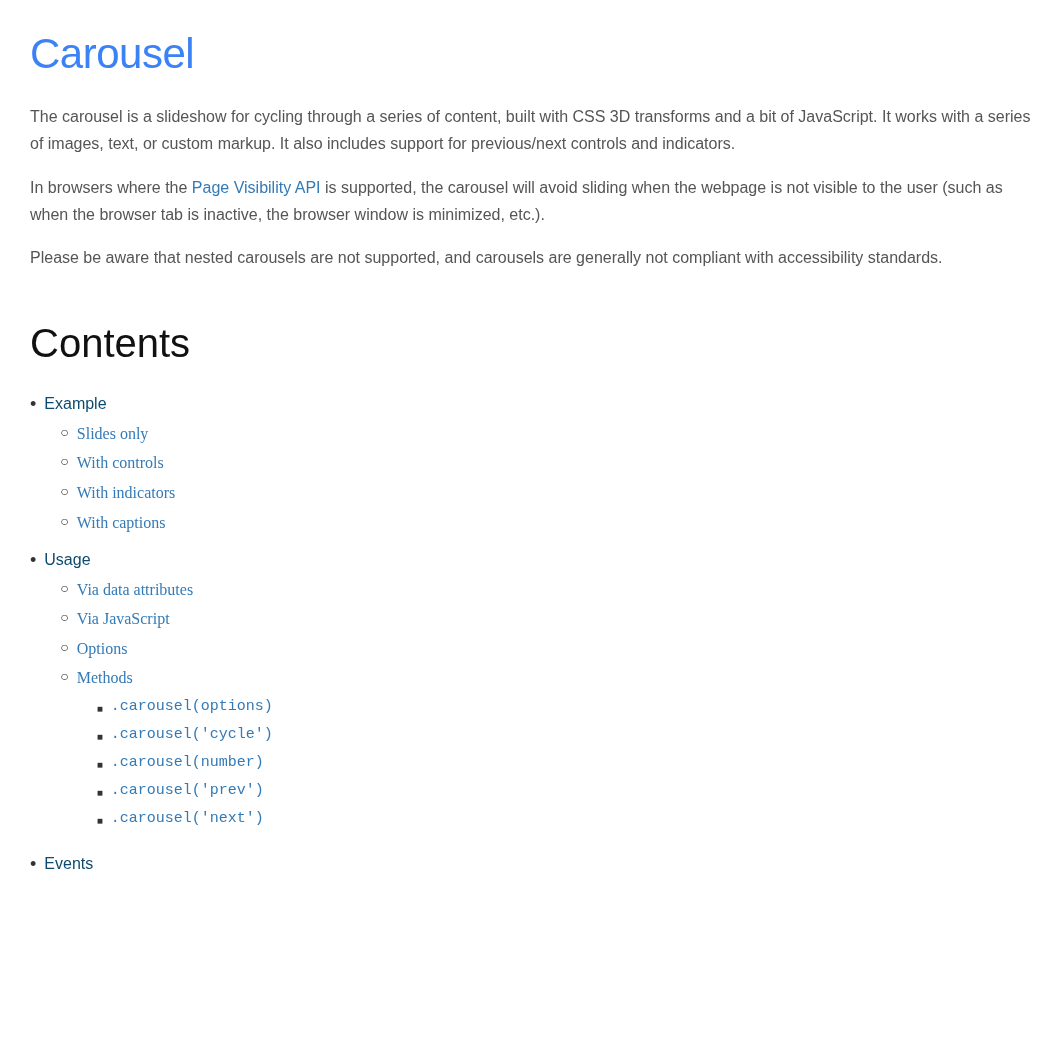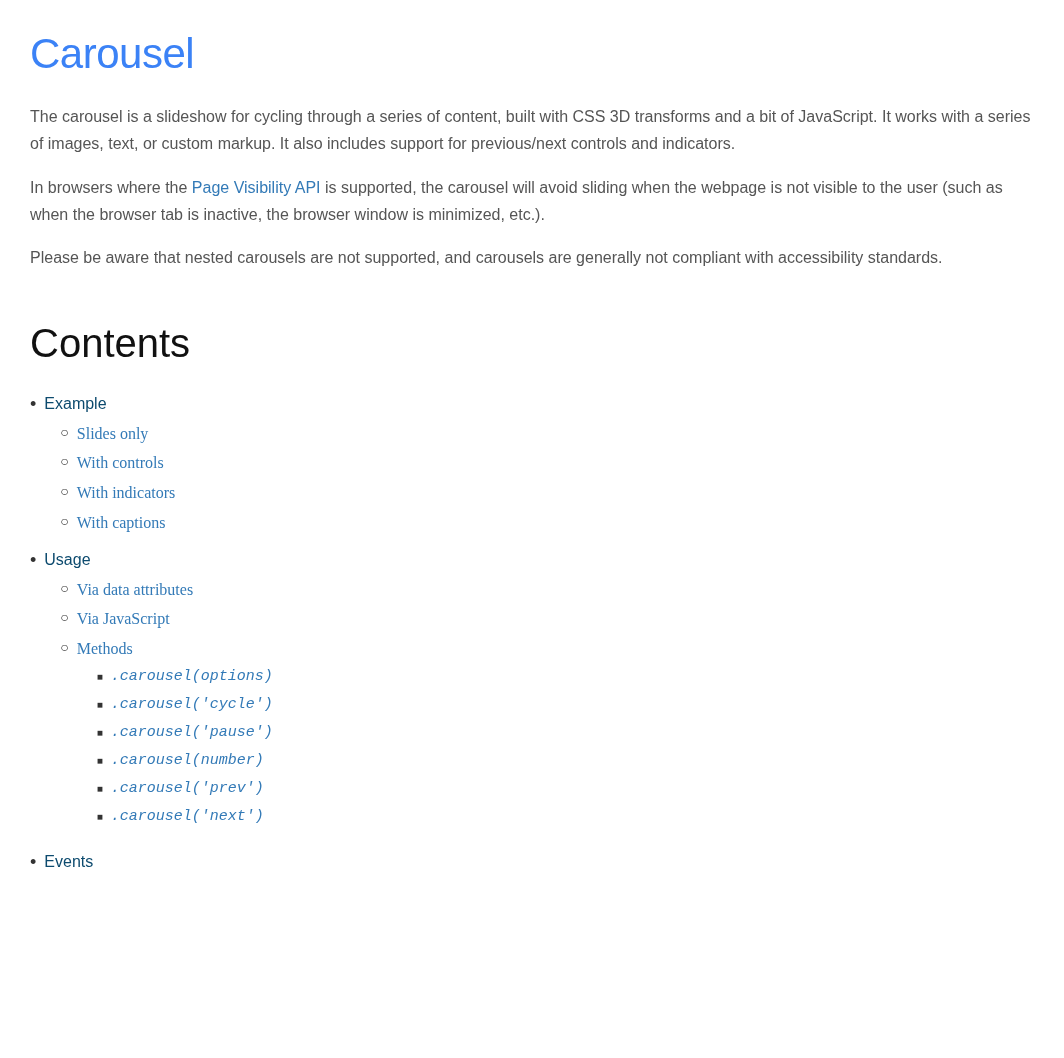--- a/index.html
+++ b/index.html
@@ -100,24 +100,23 @@
     }
 
     .sub-sub-list {
       list-style: none;
       padding: 0;
       margin: 4px 0 4px 20px;
     }
 
     .sub-sub-list > li {
       display: flex;
-      align-items: center;
+      align-items: flex-end;
       margin-bottom: 4px;
       font-size: 16px;
-      font-style: italic;
     }
 
     .sub-sub-list > li::before {
       content: "■";
       color: #333;
       margin-right: 8px;
       font-size: 10px;
       line-height: 2;
     }
 
@@ -173,31 +172,31 @@
     <div class="li-content">
       <a href="#usage">Usage</a>
       <ul class="sub-list">
         <li>
           <a href="#via-data-attributes">Via data attributes</a>
         </li>
         <li>
           <a href="#via-javascript">Via JavaScript</a>
         </li>
         <li>
+          <a href="#options">Options</a>
+        </li>
+        <li>
           <div class="li-content">
             <a href="#methods">Methods</a>
             <ul class="sub-sub-list">
               <li>
                 <a href="#carousel-options">.carousel(options)</a>
               </li>
               <li>
                 <a href="#carousel-cycle">.carousel('cycle')</a>
-              </li>
-              <li>
-                <a href="#carousel-pause">.carousel('pause')</a>
               </li>
               <li>
                 <a href="#carousel-number">.carousel(number)</a>
               </li>
               <li>
                 <a href="#carousel-prev">.carousel('prev')</a>
               </li>
               <li>
                 <a href="#carousel-next">.carousel('next')</a>
               </li>

